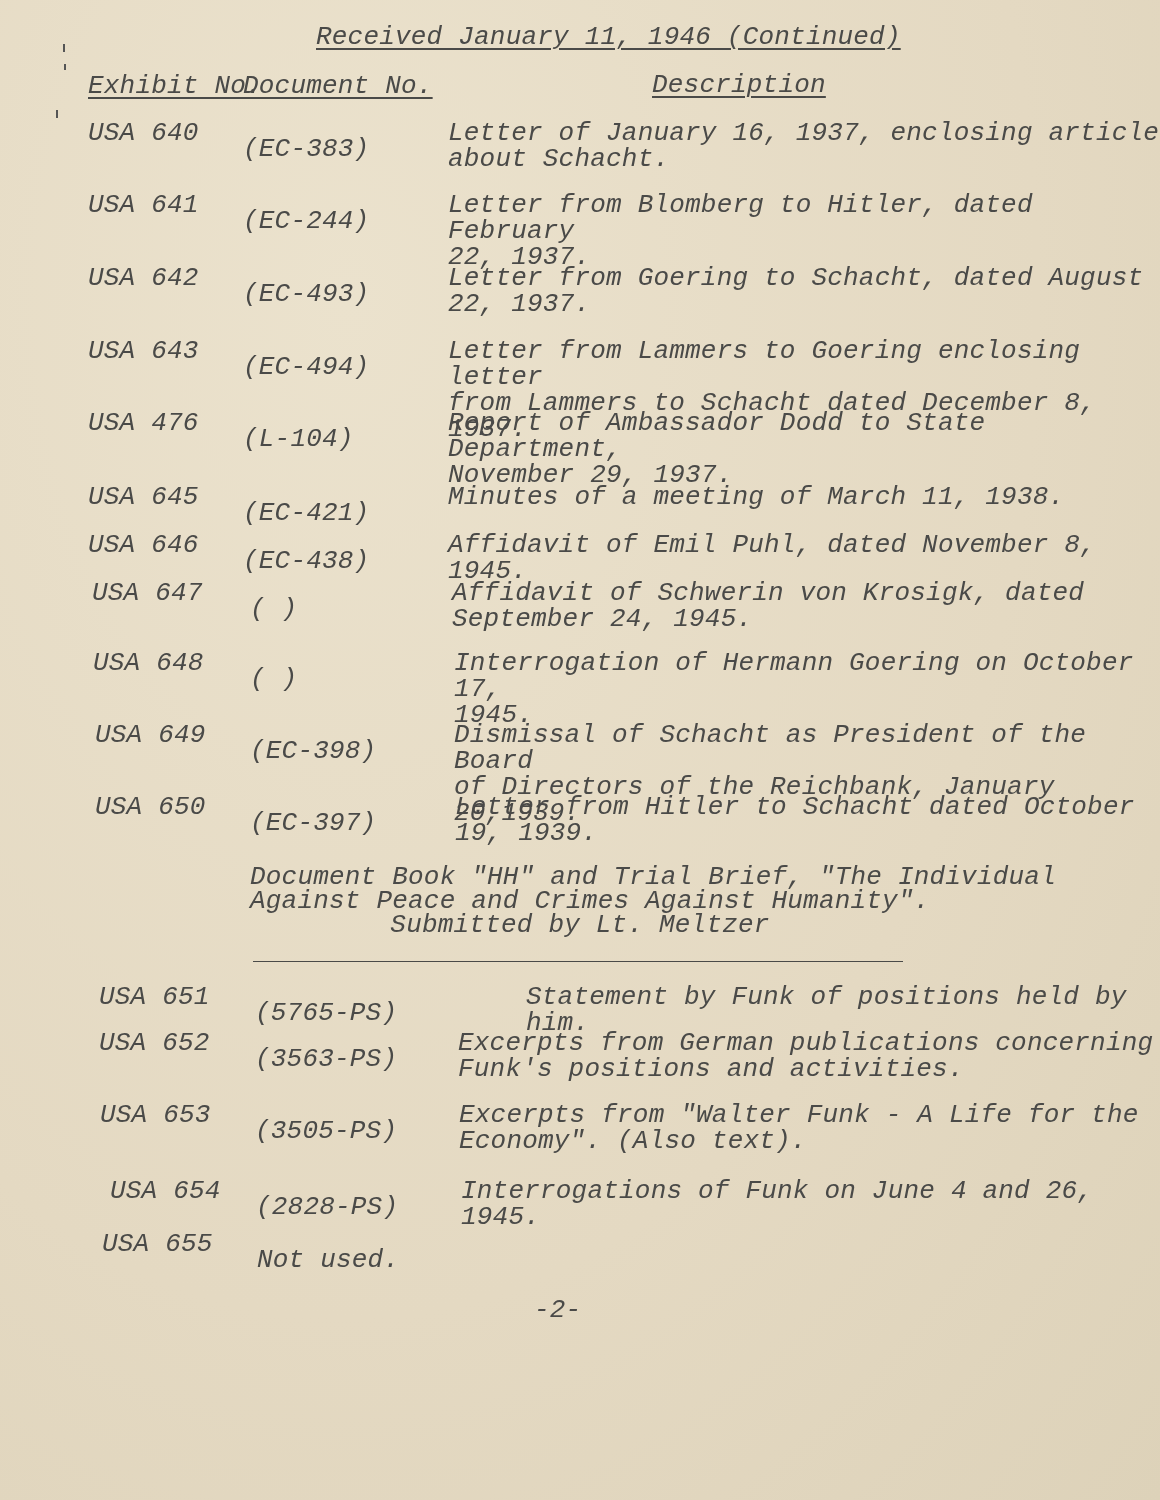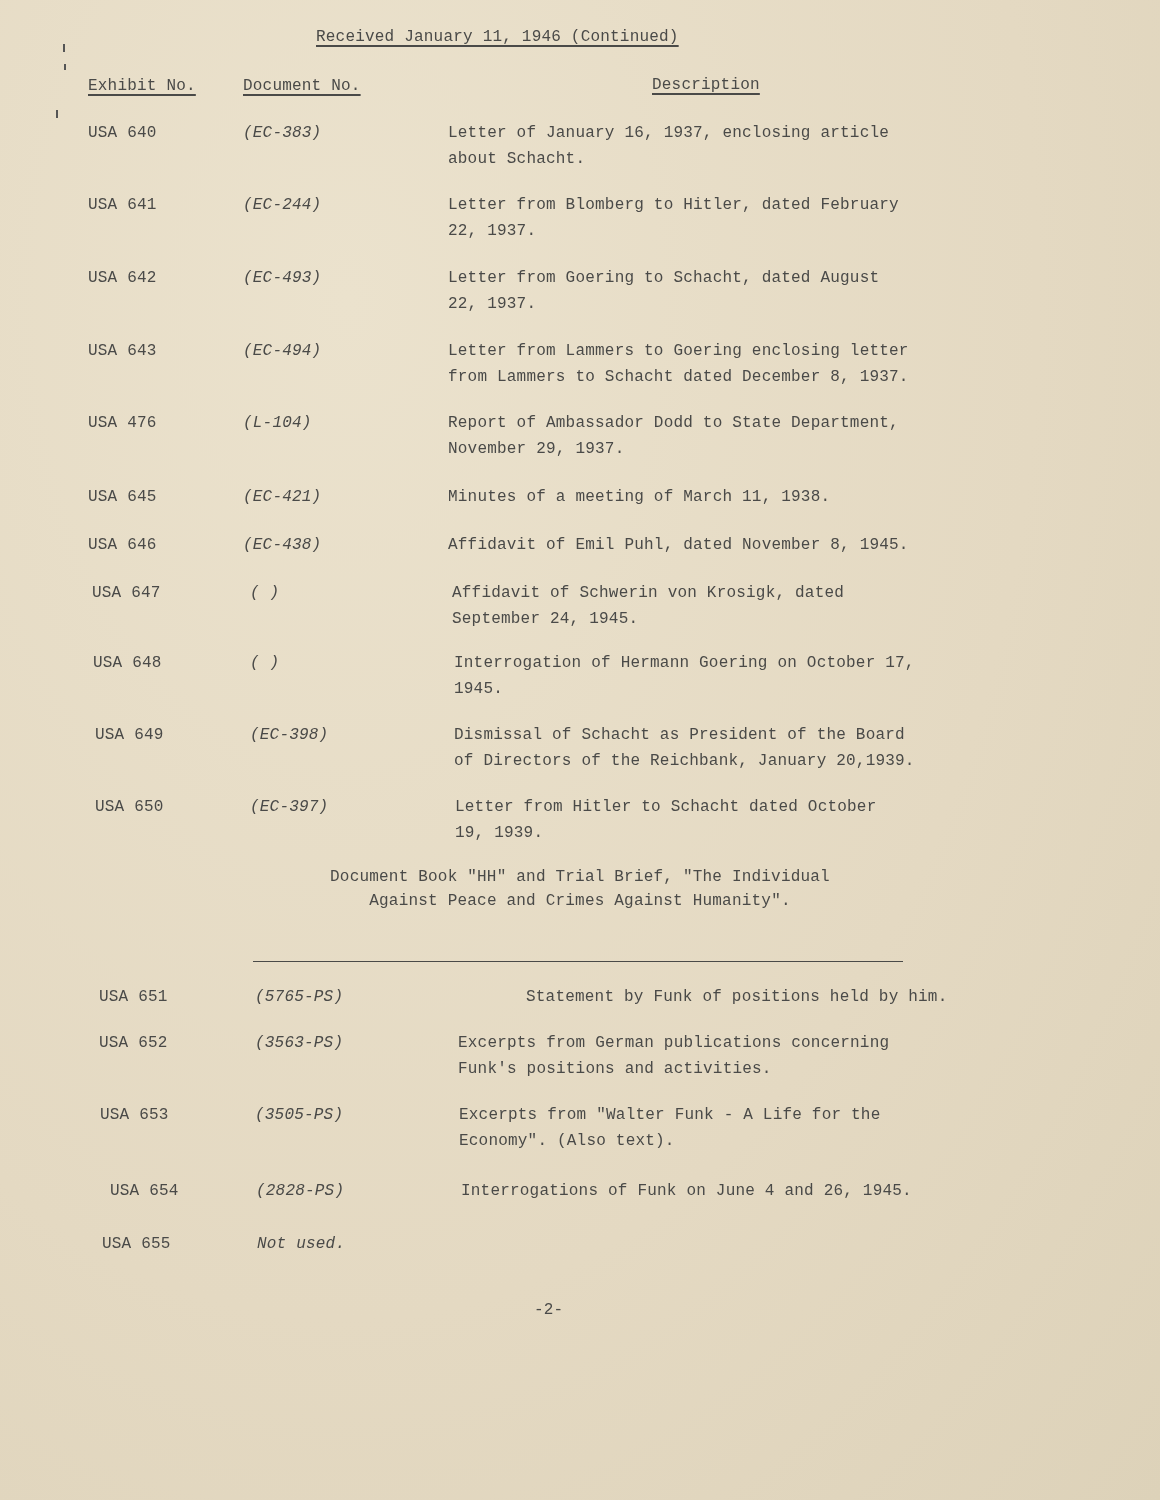--- a/index.html
+++ b/index.html
@@ -6,29 +6,29 @@
     body {
       width: 1160px; height: 1500px;
       background: #e6dcc6;
       background-image: radial-gradient(ellipse at 30% 20%, #ebe2cd 0%, #e4d9c2 60%, #ddd2b9 100%);
       font-family: "Liberation Mono", "DejaVu Sans Mono", monospace;
       color: #4a4a48;
       position: relative;
       overflow: hidden;
     }
     .page { position: absolute; left: 0; top: 0; width: 1160px; height: 1500px; }
-    .t { position: absolute; font-size: 16px; letter-spacing: 0.2px; white-space: nowrap; line-height: 26px; }
+    .t { position: absolute; font-size: 26px; letter-spacing: 0.2px; white-space: nowrap; line-height: 26px; font-style: italic; }
     .u { text-decoration: underline; text-decoration-thickness: 1.5px; text-underline-offset: 4px; }
     .title { left: 316px; top: 24px; }
     .hdr-ex { left: 88px; top: 73px; }
     .hdr-doc { left: 243px; top: 73px; }
     .hdr-desc { left: 652px; top: 72px; }
     .row { position: absolute; left: 0; width: 1160px; }
     .row .ex { position: absolute; left: 88px; top: 0; }
-    .row .doc { position: absolute; left: 243px; top: 0; font-style: italic; }
+    .row .doc { position: absolute; left: 243px; top: 16px; font-style: italic; }
     .row .desc { position: absolute; left: 448px; top: 0; white-space: pre-line; line-height: 26px; }
     .section { position: absolute; left: 250px; top: 865px; width: 660px; text-align: center; line-height: 24px; }
     .section .l { display: block; white-space: nowrap; }
     .rule { position: absolute; left: 253px; top: 961px; width: 650px; height: 0; border-top: 1.5px solid #4a4a48; }
     .pagenum { left: 534px; top: 1297px; }
     .mark { position: absolute; width: 2px; background: #555; }
   </style>
 </head>
 <body>
 
@@ -104,20 +104,21 @@
   <div class="row t" style="top:794px;">
     <span class="ex" style="left:95px;">USA 650</span>
     <span class="doc" style="left:250px;">(EC-397)</span>
     <span class="desc" style="left:455px;">Letter from Hitler to Schacht dated October
 19, 1939.</span>
   </div>
 
   <div class="section t">
     <span class="l">Document Book "HH" and Trial Brief, "The Individual</span>
     <span class="l">Against Peace and Crimes Against Humanity".</span>
+    <span class="l">Submitted by Lt. Meltzer</span>
   </div>
   <div class="rule"></div>
 
   <div class="row t" style="top:984px;">
     <span class="ex" style="left:99px;">USA 651</span>
     <span class="doc" style="left:255px;">(5765-PS)</span>
     <span class="desc" style="left:478px;margin-left:48px;">Statement by Funk of positions held by him.</span>
   </div>
   <div class="row t" style="top:1030px;">
     <span class="ex" style="left:99px;">USA 652</span>

